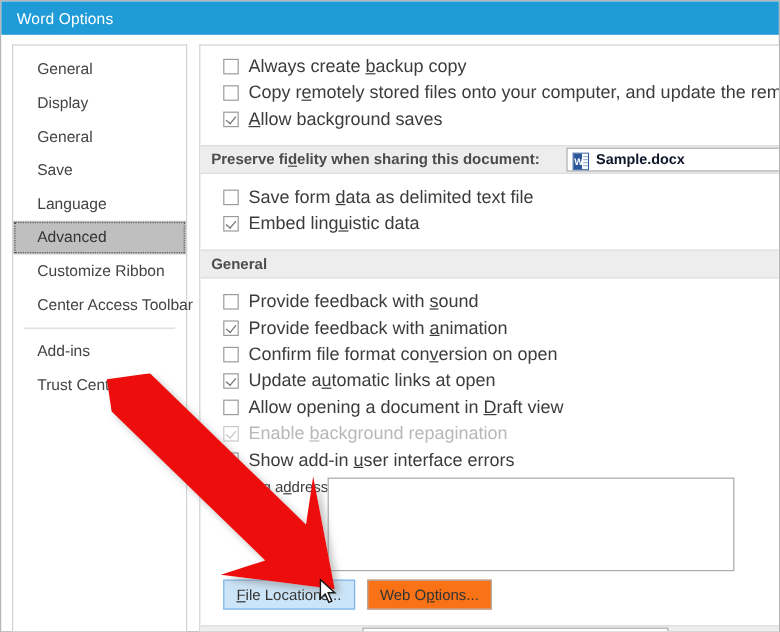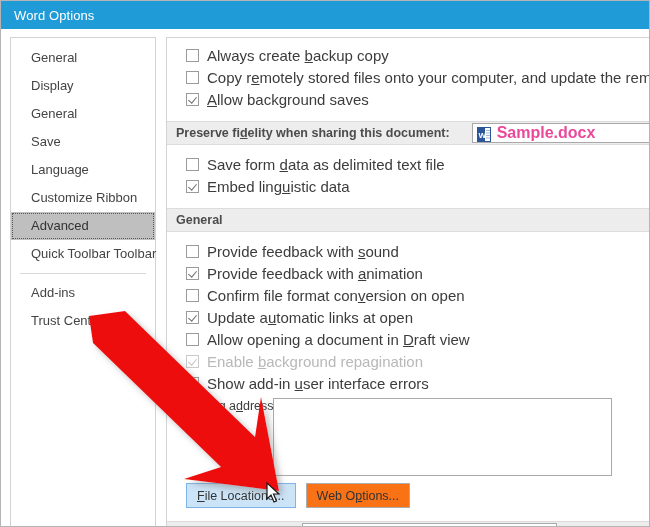--- a/index.html
+++ b/index.html
@@ -141,22 +141,22 @@
     padding: 0 4px;
     flex: 1;
   }
   .word-icon {
     width: 14px; height: 15px;
     min-width: 14px;
     margin-right: 6px;
     position: relative;
   }
   .file-name {
-    font-size: 16px;
-    color: #ec4899;
+    font-size: 12px;
+    color: #0f172a;
     white-space: nowrap;
   }
 
   
   .mail-row {
     display: flex;
     padding-left: 19px;
     margin-top: 4px;
   }
   .mail-label {
@@ -232,23 +232,23 @@
   <div class="titlebar">
     <span class="titlebar-text">Word Options</span>
   </div>
 
   <div class="sidebar" id="sidebar">
       <div class="nav-item"><span>General</span></div>
       <div class="nav-item"><span>Display</span></div>
       <div class="nav-item"><span>General</span></div>
       <div class="nav-item"><span>Save</span></div>
       <div class="nav-item"><span>Language</span></div>
+      <div class="nav-item selected"><span>Advanced</span></div>
       <div class="nav-item"><span>Customize Ribbon</span></div>
-      <div class="nav-item selected"><span>Advanced</span></div>
-      <div class="nav-item"><span>Quick Toolbar Toolbar</span></div>
+      <div class="nav-item"><span>Center Access Toolbar</span></div>
       <div class="nav-sep"></div>
       <div class="nav-item"><span>Add-ins</span></div>
       <div class="nav-item"><span>Trust Center</span></div>
     </div>
 
   <div class="content">
 
     <div style="height:6px"></div>
 
     <div id="save-options">

